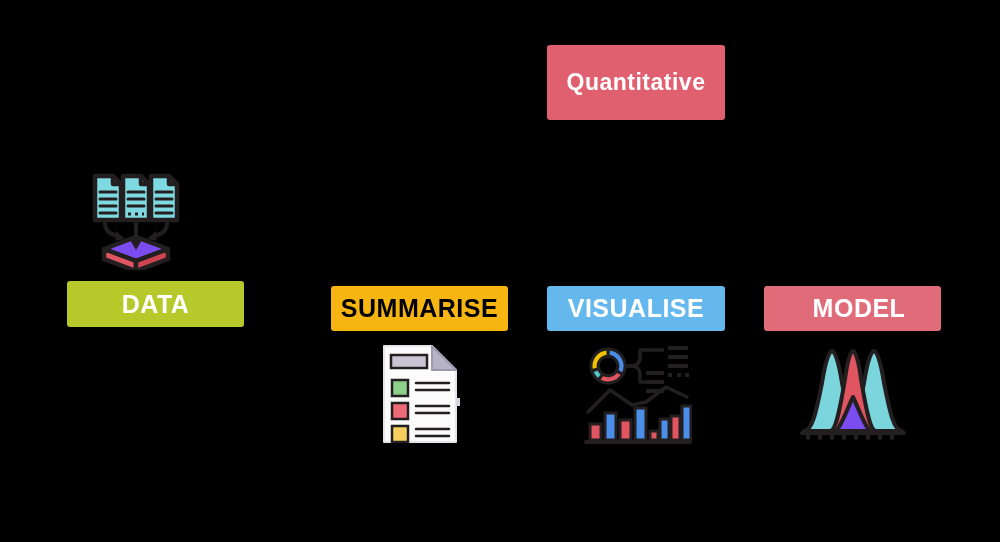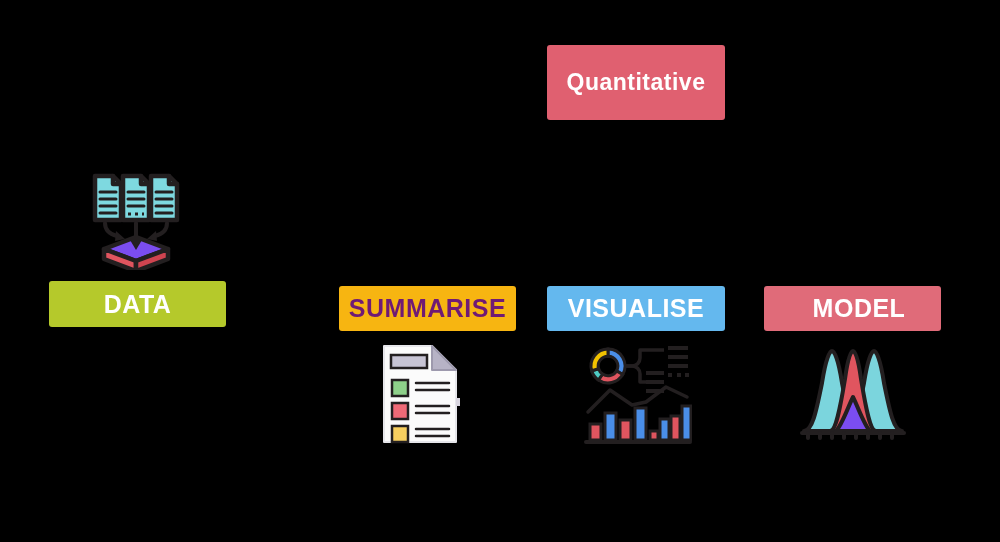--- a/index.html
+++ b/index.html
@@ -42,21 +42,21 @@
     height: 75px;
     background: #e06070;
     font-size: 23px;
     line-height: 1.18;
     text-align: center;
     flex-direction: column;
     padding: 0 10px;
   }
   #box-quant .line { display: block; }
   #box-data {
-    left: 49px;
+    left: 67px;
     top: 281px;
     width: 177px;
     height: 46px;
     background: #b5c92b;
   }
   #box-summarise {
     left: 331px;
     top: 286px;
     width: 177px;
     height: 45px;
@@ -147,21 +147,21 @@
       </g>
       <path d="M47 70 l6 10 l6 -10 z" fill="#231f20"></path>
       <line x1="53" y1="60" x2="53" y2="74" stroke="#231f20" stroke-width="4"></line>
     </svg>
   </div>
 
   <div class="label-box stage-label" id="box-data" style="background: rgb(181, 201, 43); color: rgb(255, 255, 255);">
     <span>DATA</span>
   </div>
 
-  <div class="label-box stage-label" id="box-summarise" style="background: rgb(247, 181, 17); color: #701a75; margin-left: 8px;">
+  <div class="label-box stage-label" id="box-summarise" style="background: rgb(247, 181, 17); color: #000000;">
     <span>SUMMARISE</span>
   </div>
 
   <div class="label-box stage-label" id="box-visualise" style="background: rgb(100, 184, 238); color: rgb(255, 255, 255); align-items: center;">
     <span>VISUALISE</span>
   </div>
 
   <div class="label-box stage-label" id="box-model" style="background: rgb(224, 107, 121); color: rgb(255, 255, 255); padding-left: 13px;">
     <span>MODEL</span>
   </div>

